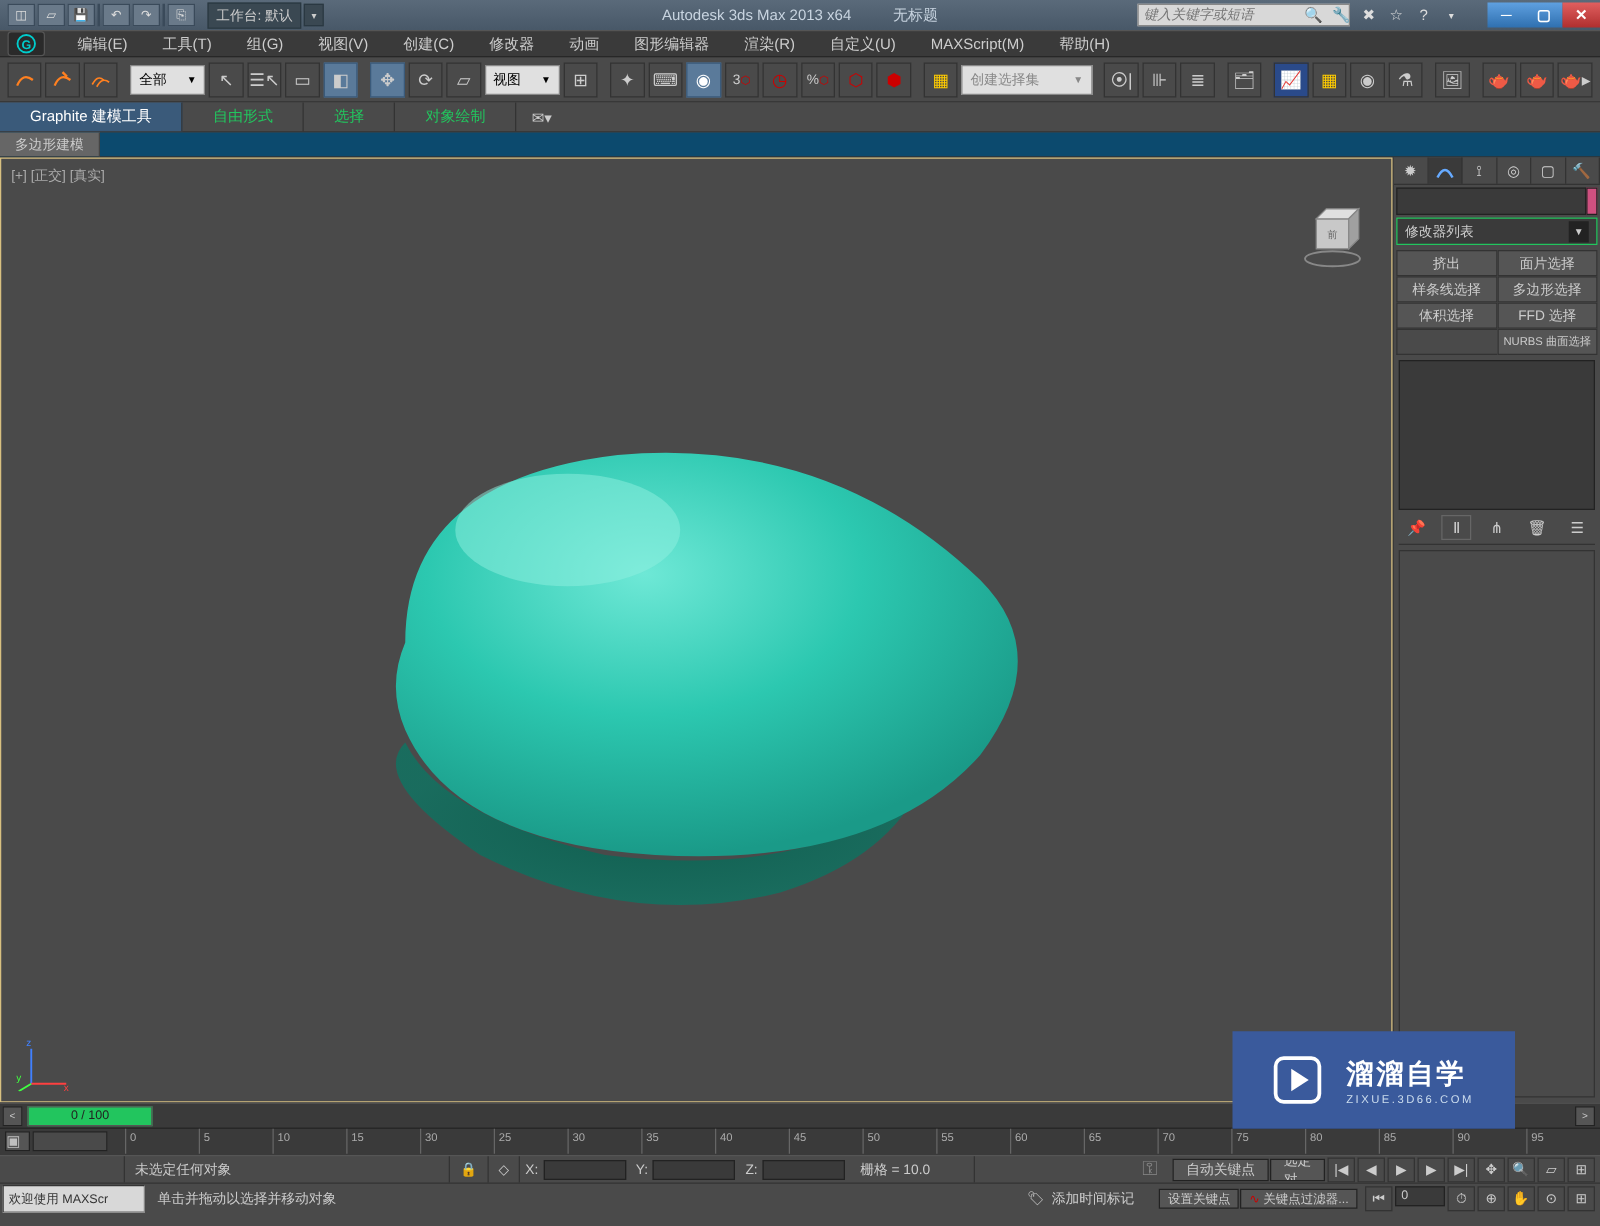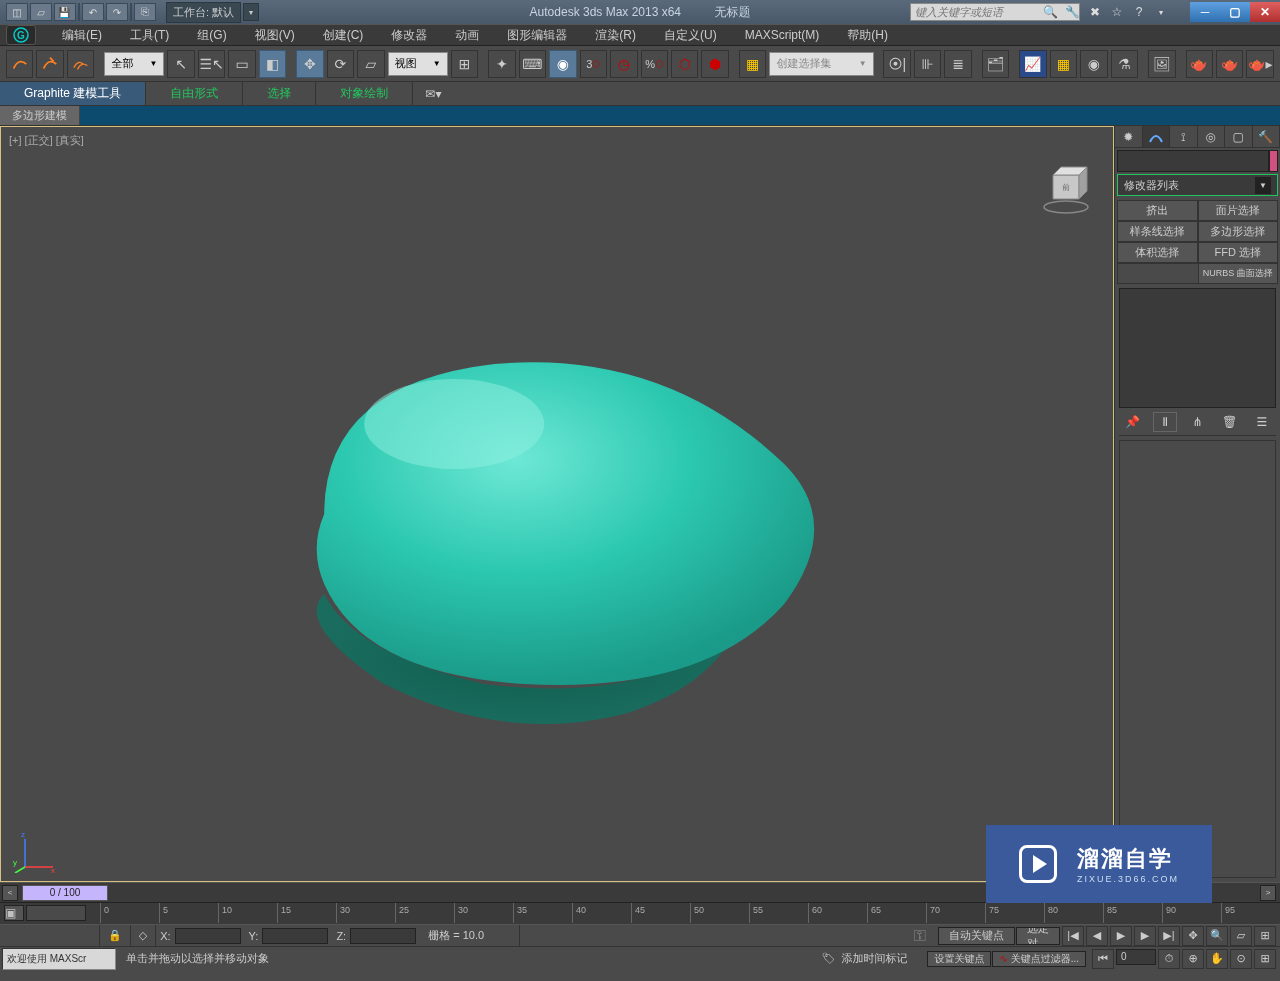--- a/index.html
+++ b/index.html
@@ -69,21 +69,21 @@
 .panel .mod-btn { width: 50%; height: 21px; background: #555; border: 1px solid #333; display: flex; align-items: center; justify-content: center; font-size: 11px; color: #ccc; }
 .panel .mod-btn.half { width: 50%; }
 .panel .stack { height: 120px; margin: 4px; background: #3a3a3a; border: 1px solid #222; }
 .panel .stack-btns { height: 24px; margin: 0 4px; display: flex; gap: 4px; align-items:center; justify-content:space-around; border-bottom:1px solid #333; padding-bottom:4px;}
 .panel .stack-btns div { width: 24px; height: 20px; display:flex; align-items:center; justify-content:center; color:#ccc;}
 .panel .rollout { flex: 1; margin: 4px; background: #4a4a4a; border: 1px solid #333; }
 
 
 .timeslider { height: 20px; background: #3a3a3a; border-top: 1px solid #555; display: flex; align-items: center; position: relative; }
 .timeslider .ts-btn { width: 16px; height: 16px; background: #555; border: 1px solid #222; display: flex; align-items: center; justify-content: center; font-size: 8px; color: #ccc; margin: 0 2px; }
-.timeslider .ts-handle { width: 86px; height: 16px; background: #c4b5fd; border: 1px solid #555; display: flex; align-items: center; justify-content: center; font-size: 10px; color: #222; margin-left: 2px; }
+.timeslider .ts-handle { width: 100px; height: 16px; background: #22c55e; border: 1px solid #555; display: flex; align-items: center; justify-content: center; font-size: 10px; color: #222; margin-left: 2px; }
 
 
 .trackbar { height: 22px; background: #3a3a3a; position: relative; border-top: 1px solid #222; }
 .trackbar .ruler { position: absolute; top: 0; left: 100px; right: 0; height: 20px; display: flex; }
 .trackbar .tick { position: relative; border-left: 1px solid #666; height: 100%; }
 .trackbar .tick-label { position: absolute; top: 2px; left: 3px; font-size: 9px; color: #aaa; }
 .trackbar .tb-icons { position: absolute; left: 4px; top: 2px; display: flex; gap: 2px; }
 .trackbar .tb-icons div { width: 20px; height: 16px; background: #555; border: 1px solid #222; }
 .trackbar .tb-icons .mini-curve { width: 60px; background: #4a4a4a; }
 
@@ -403,20 +403,21 @@
         <div class="tick-label">90</div>
       </div>
       <div class="tick" style="flex: 1 1 0%;">
         <div class="tick-label">95</div>
       </div>
     </div>
 </div>
 
 <div class="status1">
   <div class="st-panel" style="width:100px;"></div>
+  <div class="st-panel" style="flex:0 0 260px;">未选定任何对象</div>
   <div class="st-panel">🔒</div>
   <div class="st-panel">◇</div>
   <span class="coord-label">X:</span>
   <input class="coord-field" style="">
   <span class="coord-label">Y:</span>
   <input class="coord-field" style="">
   <span class="coord-label">Z:</span>
   <input class="coord-field" style="">
   <div class="st-panel" style="width:100px;">栅格 = 10.0</div>
   <div class="right-controls">

